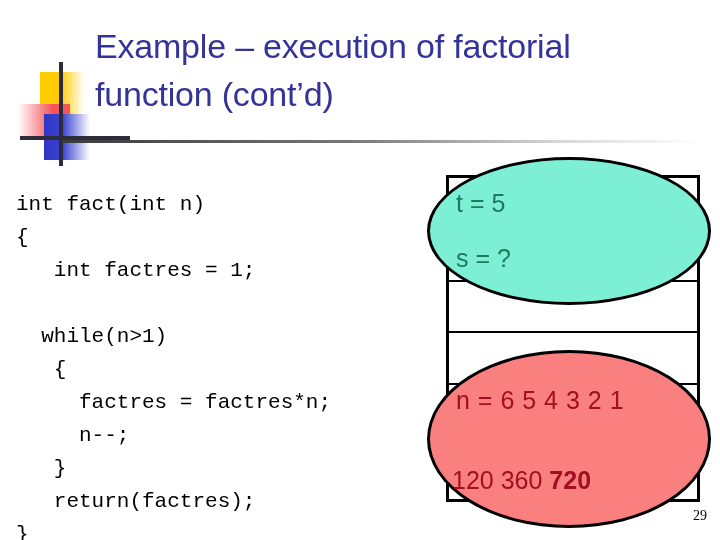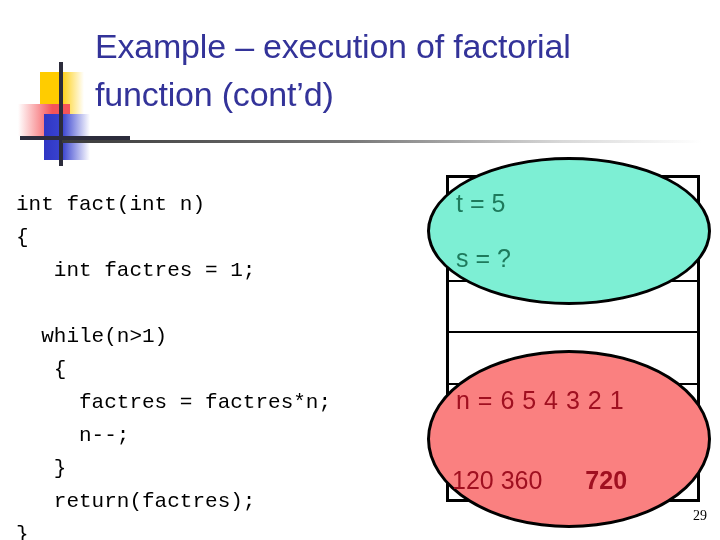--- a/index.html
+++ b/index.html
@@ -152,21 +152,21 @@
     position: absolute;
     z-index: 3;
     white-space: pre-line;
   }
   .teal-text { color: #1E7A5C; font-size: 25px; line-height: 30px; }
   .red-text  { color: #A01020; font-size: 25px; line-height: 31px; }
   #txt-t  { left: 456px; top: 188px; text-align: center; }
   #txt-s  { left: 456px; top: 243px; }
   #txt-n  { left: 456px; top: 364px; letter-spacing: 0.5px; margin-top: 21px; }
   #txt-fr { left: 452px; top: 434px; }
-  #txt-fr .bold { font-weight: bold; margin-left: 36px; }
+  #txt-fr .bold { font-weight: bold; }
 
   
   #slide-number {
     position: absolute;
     right: 13px;
     top: 508px;
     font-size: 14px;
     color: #000000;
     font-family: "Liberation Serif", serif;
     z-index: 5;

